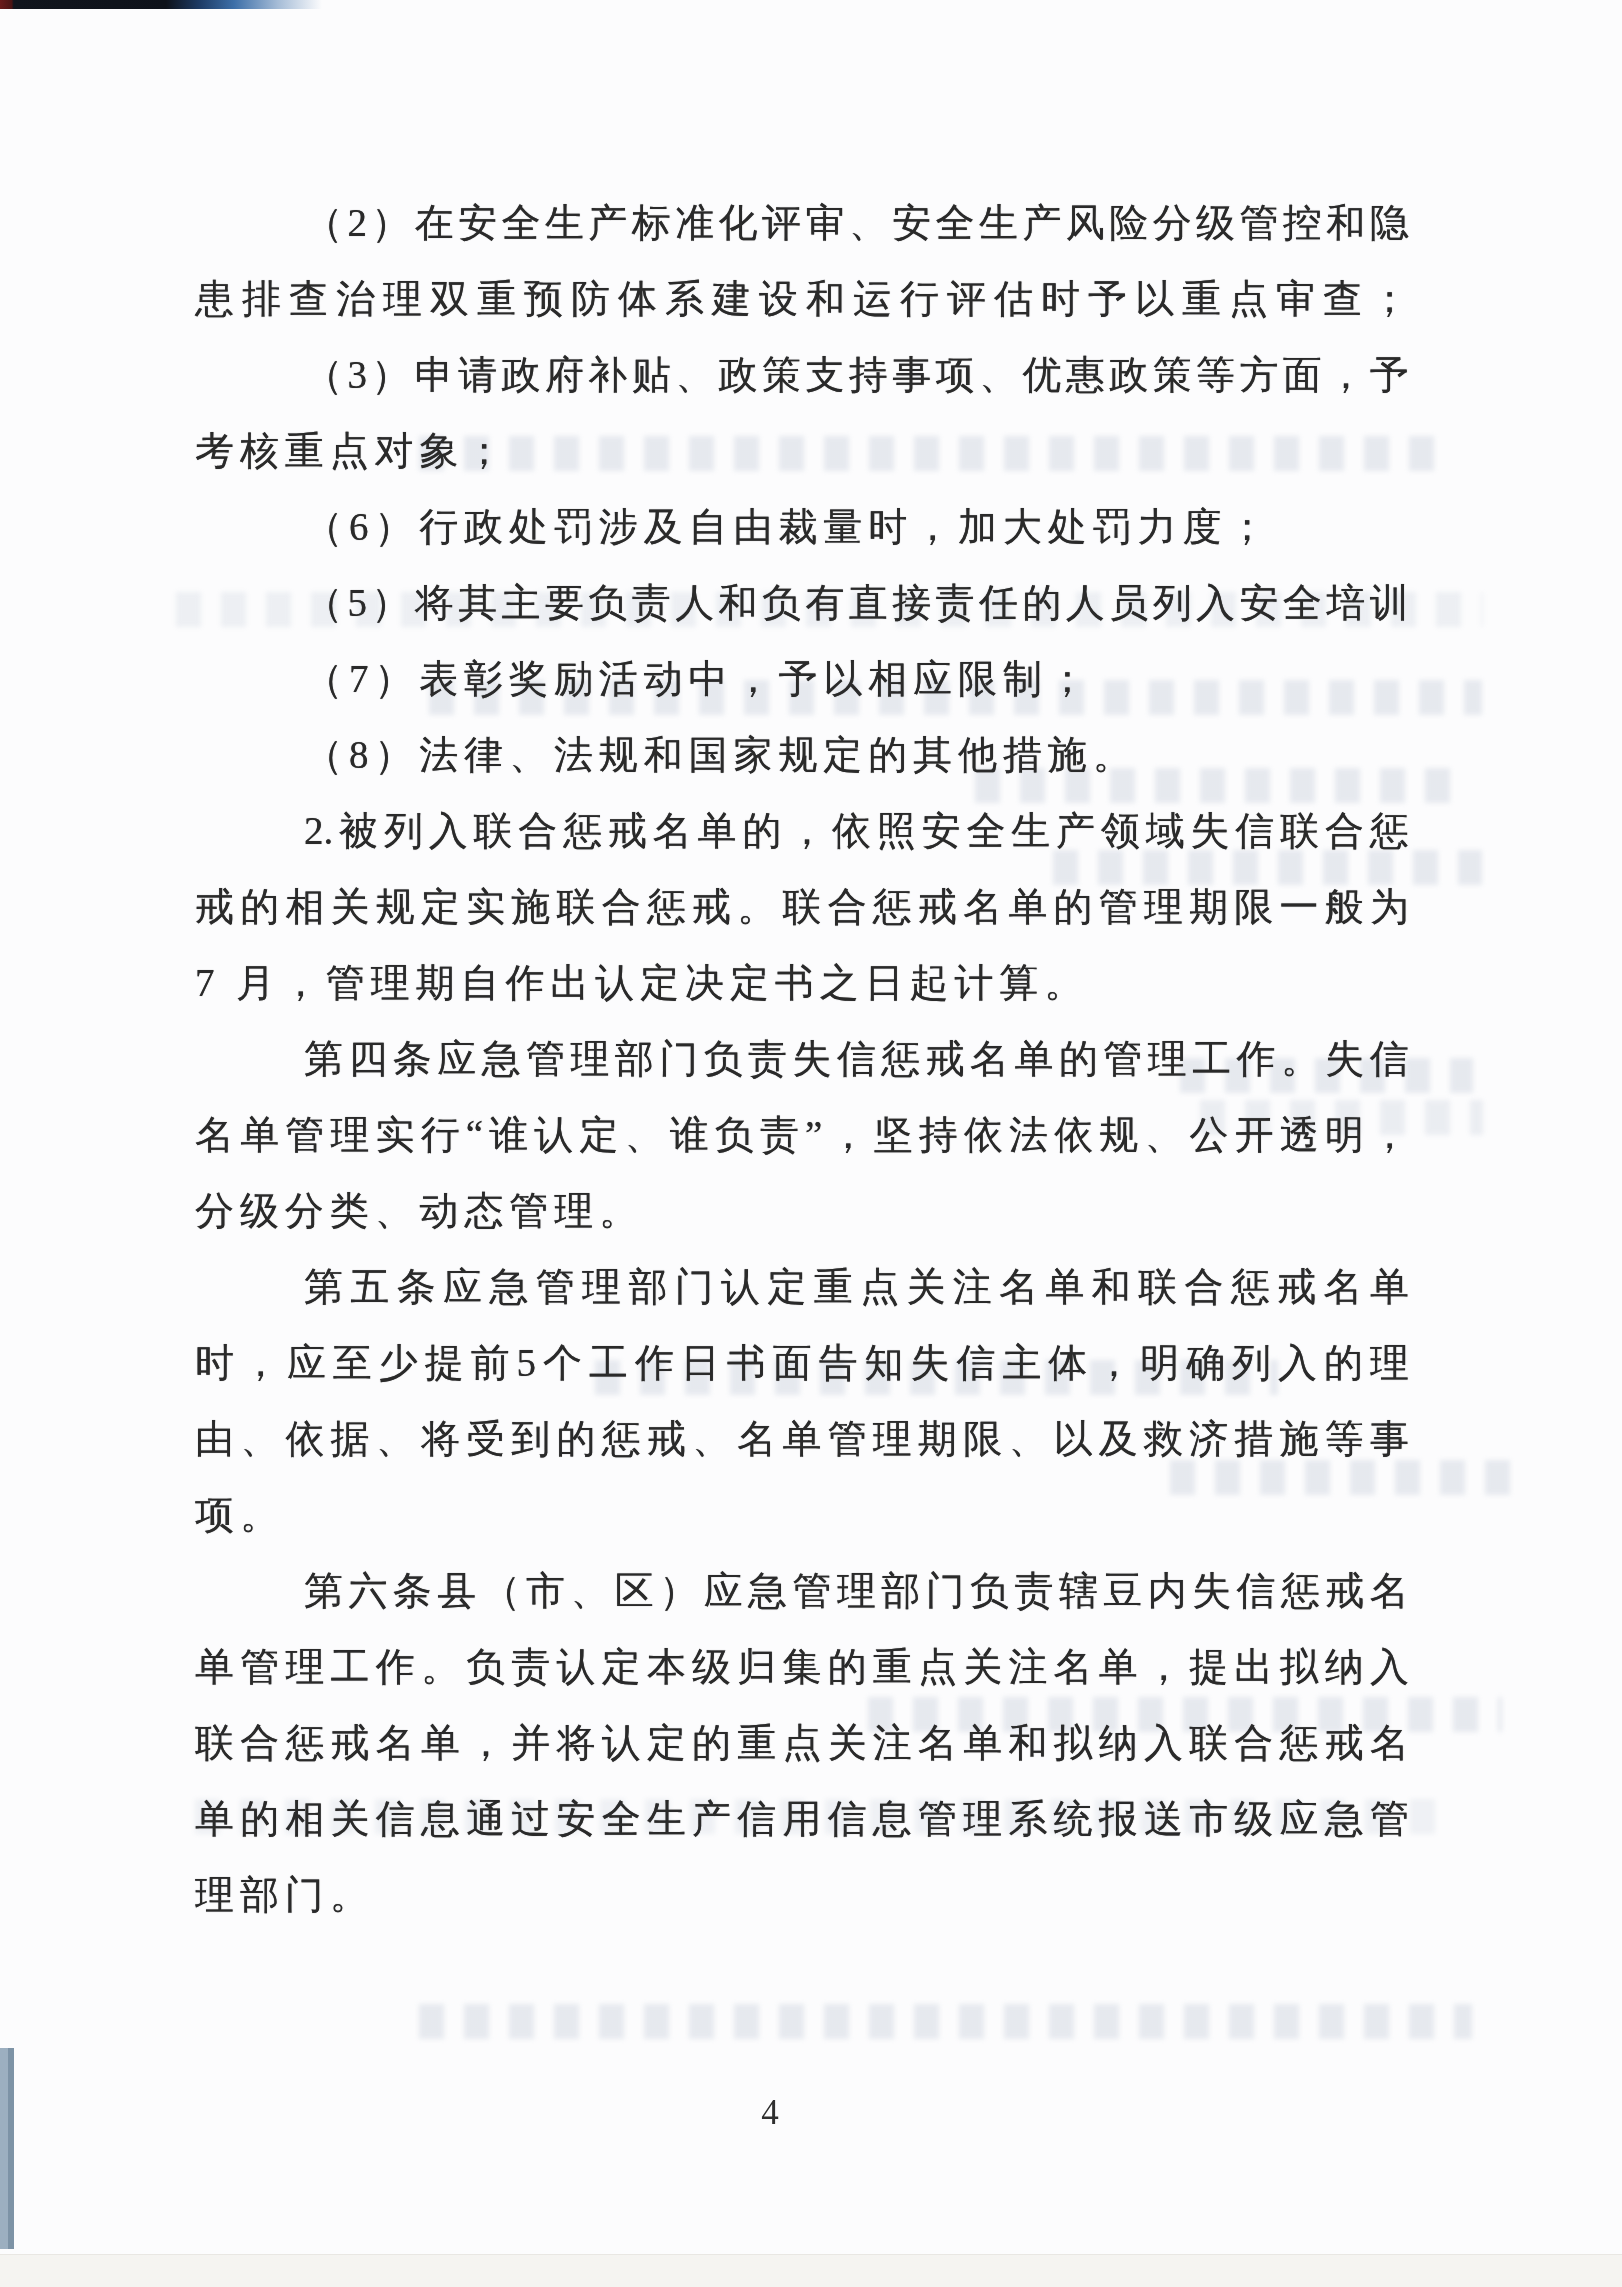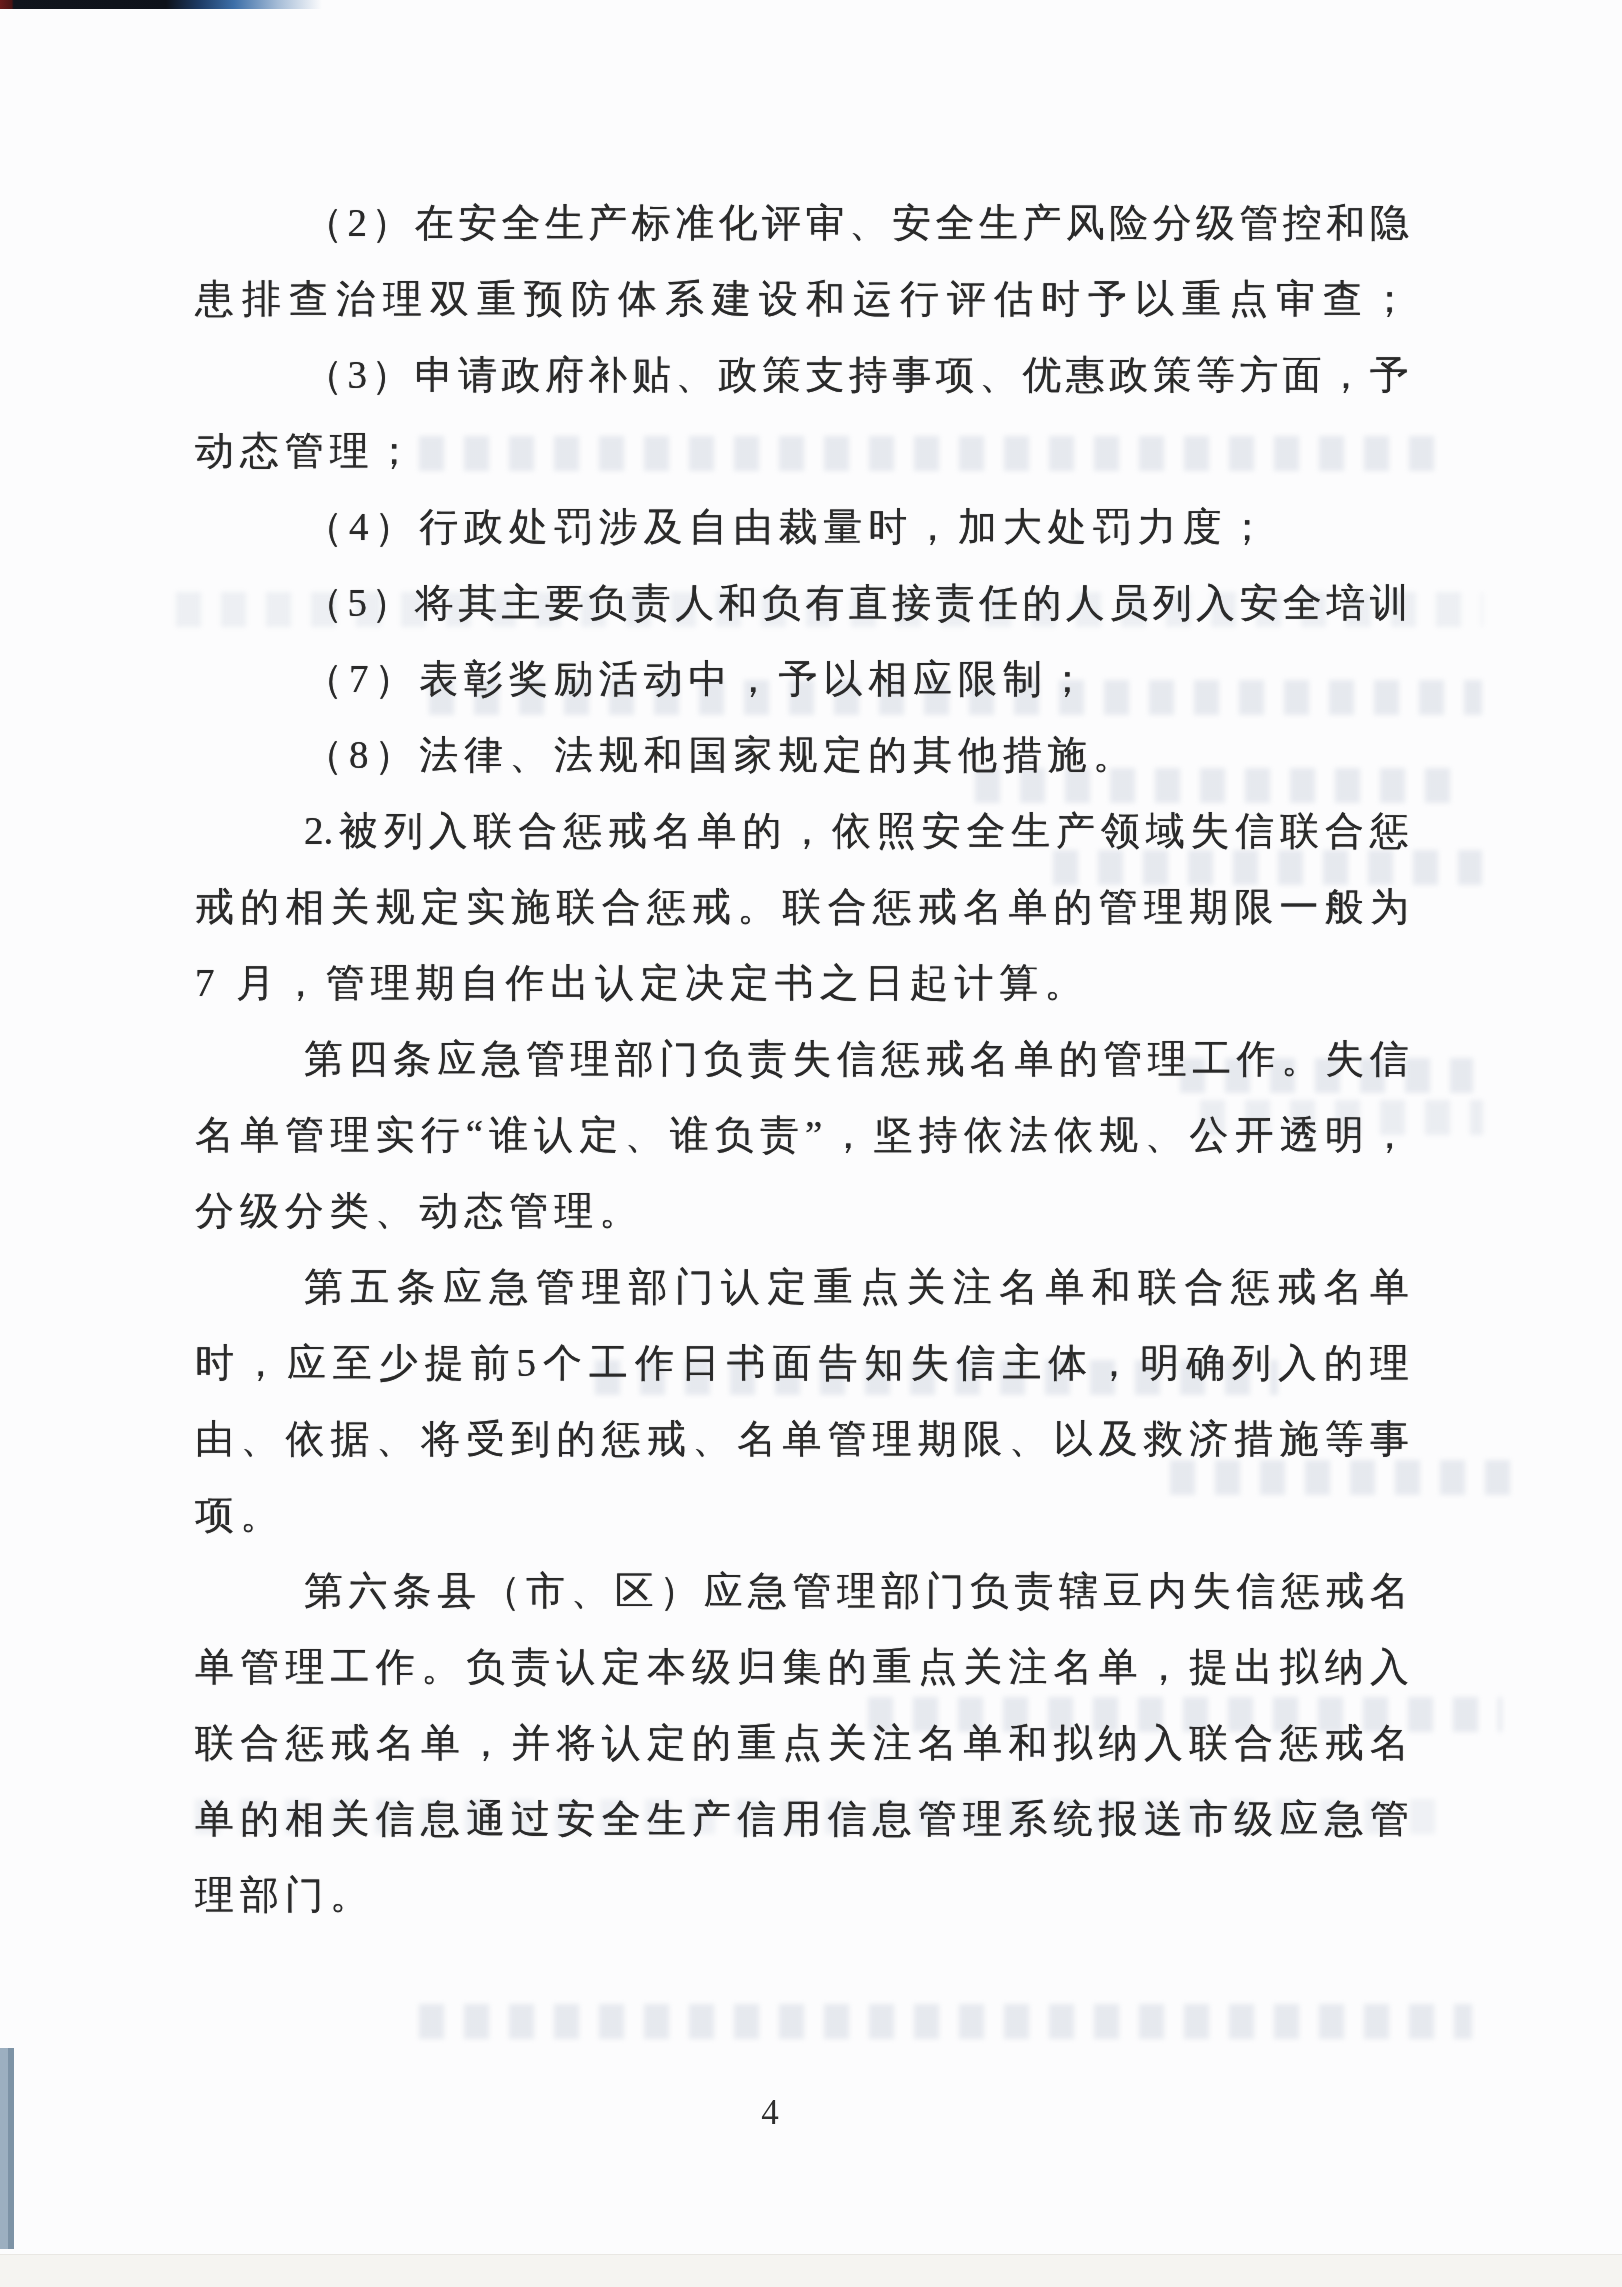--- a/index.html
+++ b/index.html
@@ -188,22 +188,22 @@
         <span>优</span>
         <span>惠</span>
         <span>政</span>
         <span>策</span>
         <span>等</span>
         <span>方</span>
         <span>面</span>
         <span>，</span>
         <span>予</span>
       </div>
-      <div class="line">动态管理；</div>
-      <div class="line indent">（4）行政处罚涉及自由裁量时，加大处罚力度；</div>
+      <div class="line">考核重点对象；</div>
+      <div class="line indent">（6）行政处罚涉及自由裁量时，加大处罚力度；</div>
       <div class="line justify indent">
         <span>（</span>
         <span>5</span>
         <span>）</span>
         <span>将</span>
         <span>其</span>
         <span>主</span>
         <span>要</span>
         <span>负</span>
         <span>责</span>

